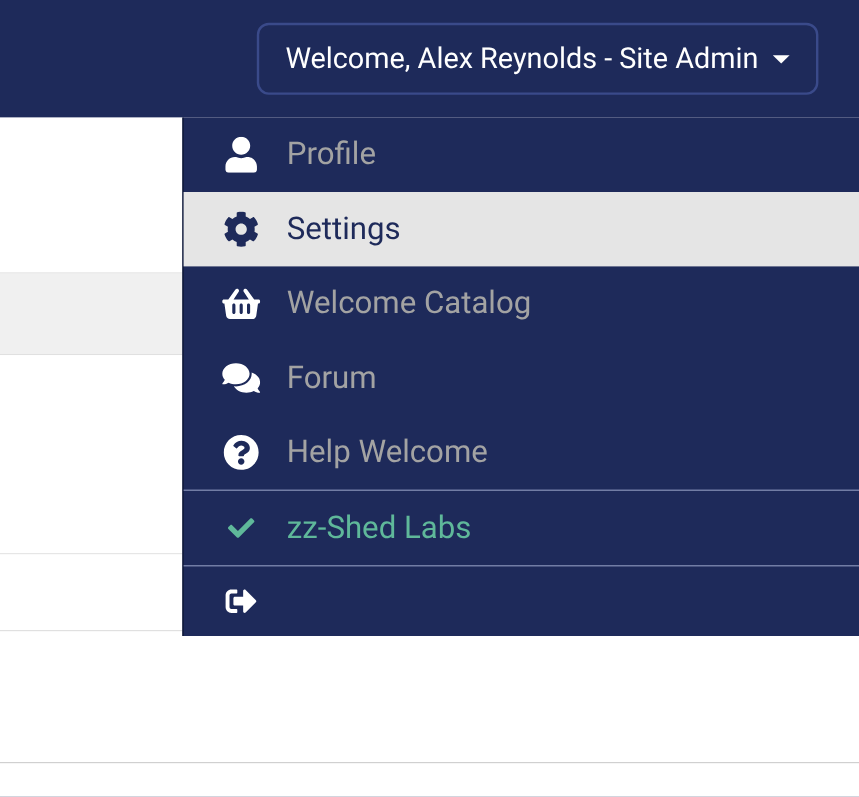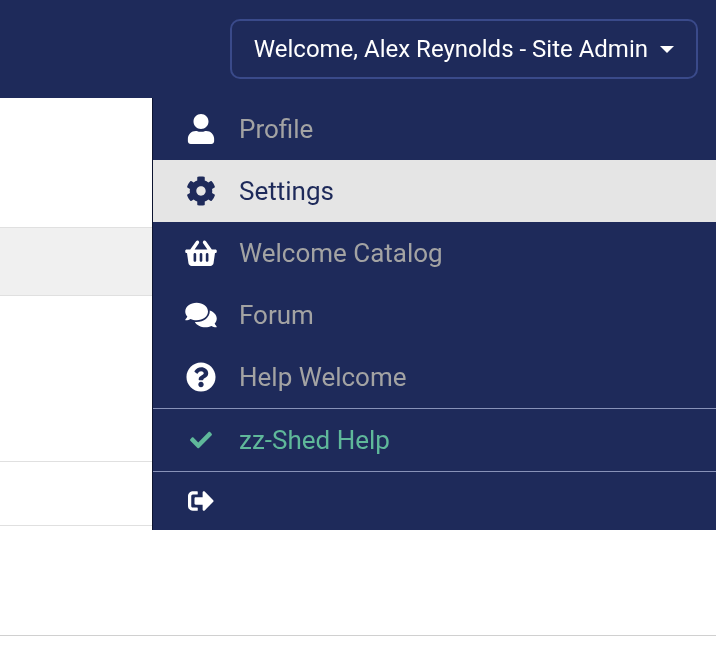--- a/index.html
+++ b/index.html
@@ -11,21 +11,21 @@
       position: relative;
       overflow: hidden;
     }
     .topbar {
       background: #1e2a5a;
       height: 98px;
       width: 100%;
       display: flex;
       justify-content: flex-end;
       align-items: center;
-      padding-right: 18px;
+      padding-right: 34px;
     }
     .welcome-dropdown {
       border: 2px solid #3a4a8a;
       border-radius: 10px;
       padding: 14px 22px;
       color: #ffffff;
       font-size: 24px;
       display: flex;
       align-items: center;
       gap: 8px;
@@ -165,21 +165,21 @@
   </div>
 
   <hr class="menu-divider">
 
   <div class="menu-item tenant">
     <span class="icon-wrap">
       <svg width="28" height="22" viewBox="0 0 512 512" fill="#5fb89a">
           <path d="M173.898 439.404l-166.4-166.4c-9.997-9.997-9.997-26.206 0-36.204l36.203-36.204c9.997-9.998 26.207-9.998 36.204 0L192 312.69 432.095 72.596c9.997-9.997 26.207-9.997 36.204 0l36.203 36.204c9.997 9.997 9.997 26.206 0 36.204l-294.4 294.401c-9.998 9.997-26.207 9.997-36.204-.001z"></path>
         </svg>
     </span>
-    <span>zz-Shed Help</span>
+    <span>zz-Shed Labs</span>
   </div>
 
   <hr class="menu-divider">
 
   <div class="menu-item">
     <span class="icon-wrap">
       <svg width="30" height="26" viewBox="0 0 512 512" fill="#ffffff">
           <path d="M497 273L329 441c-15 15-41 4.5-41-17v-96H152c-13.3 0-24-10.7-24-24v-96c0-13.3 10.7-24 24-24h136V88c0-21.4 25.9-32 41-17l168 168c9.3 9.4 9.3 24.6 0 34zM192 436v-40c0-6.6-5.4-12-12-12H96c-17.7 0-32-14.3-32-32V160c0-17.7 14.3-32 32-32h84c6.6 0 12-5.4 12-12V76c0-6.6-5.4-12-12-12H96c-53 0-96 43-96 96v192c0 53 43 96 96 96h84c6.6 0 12-5.4 12-12z"></path>
         </svg>
     </span>

